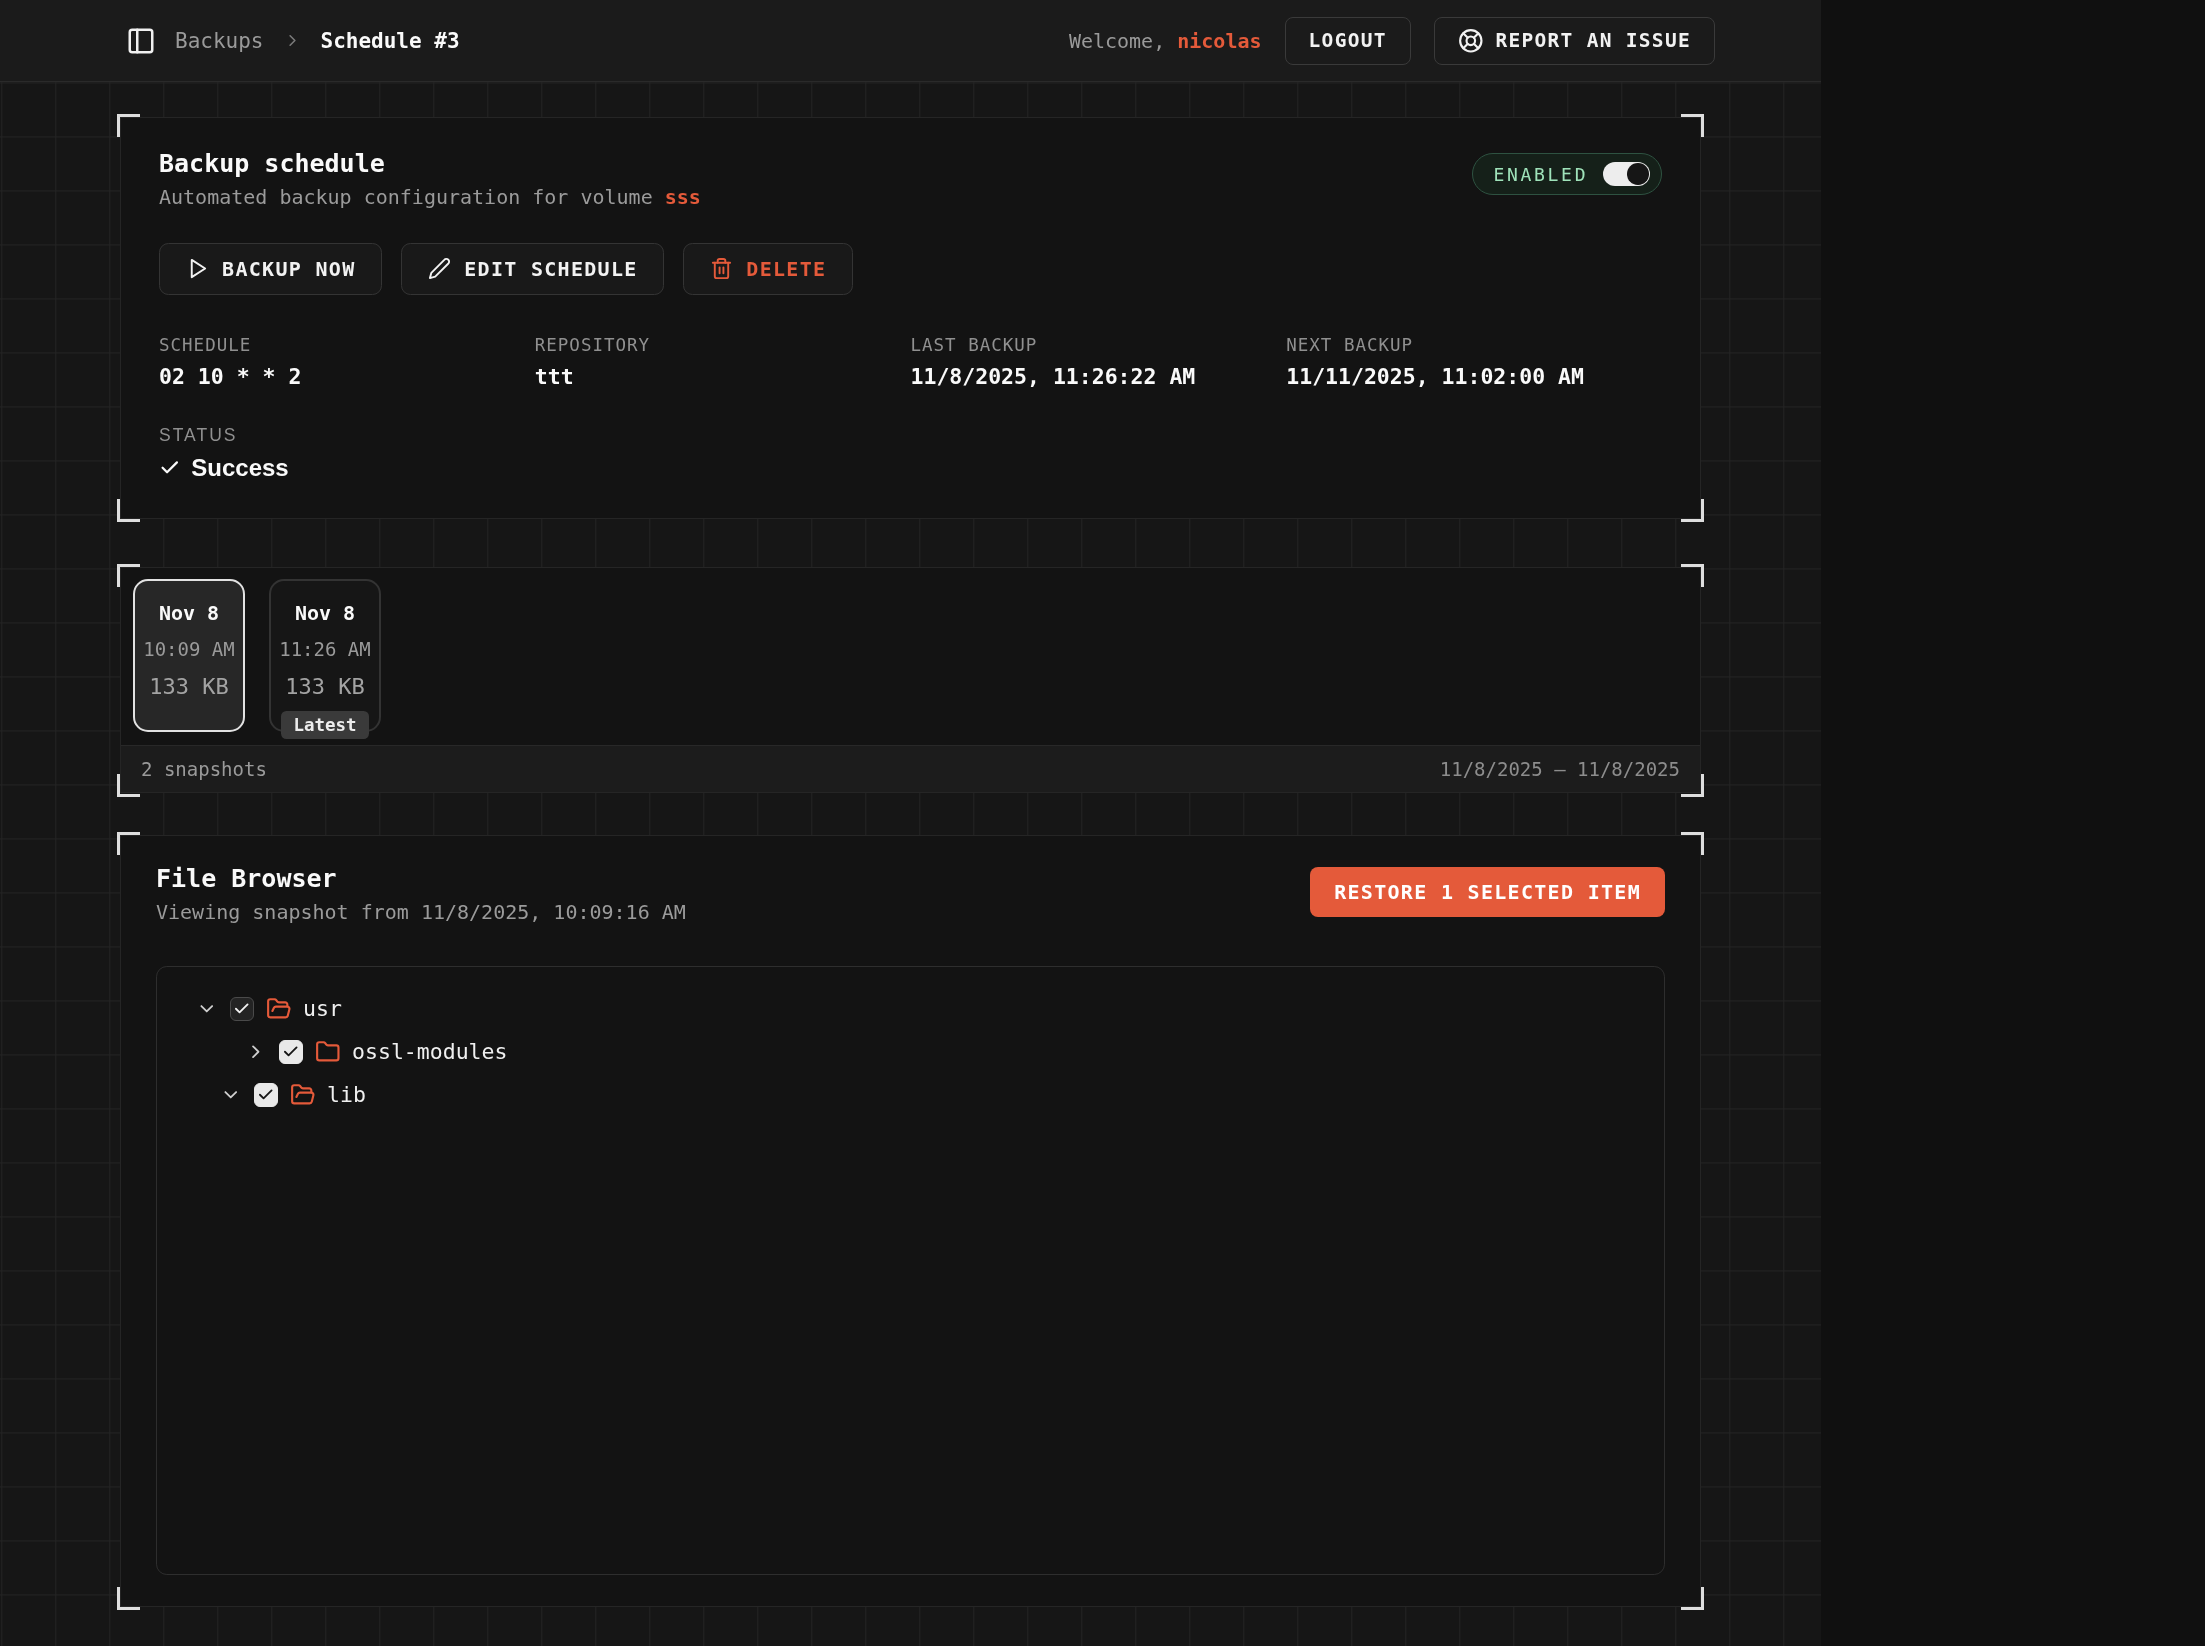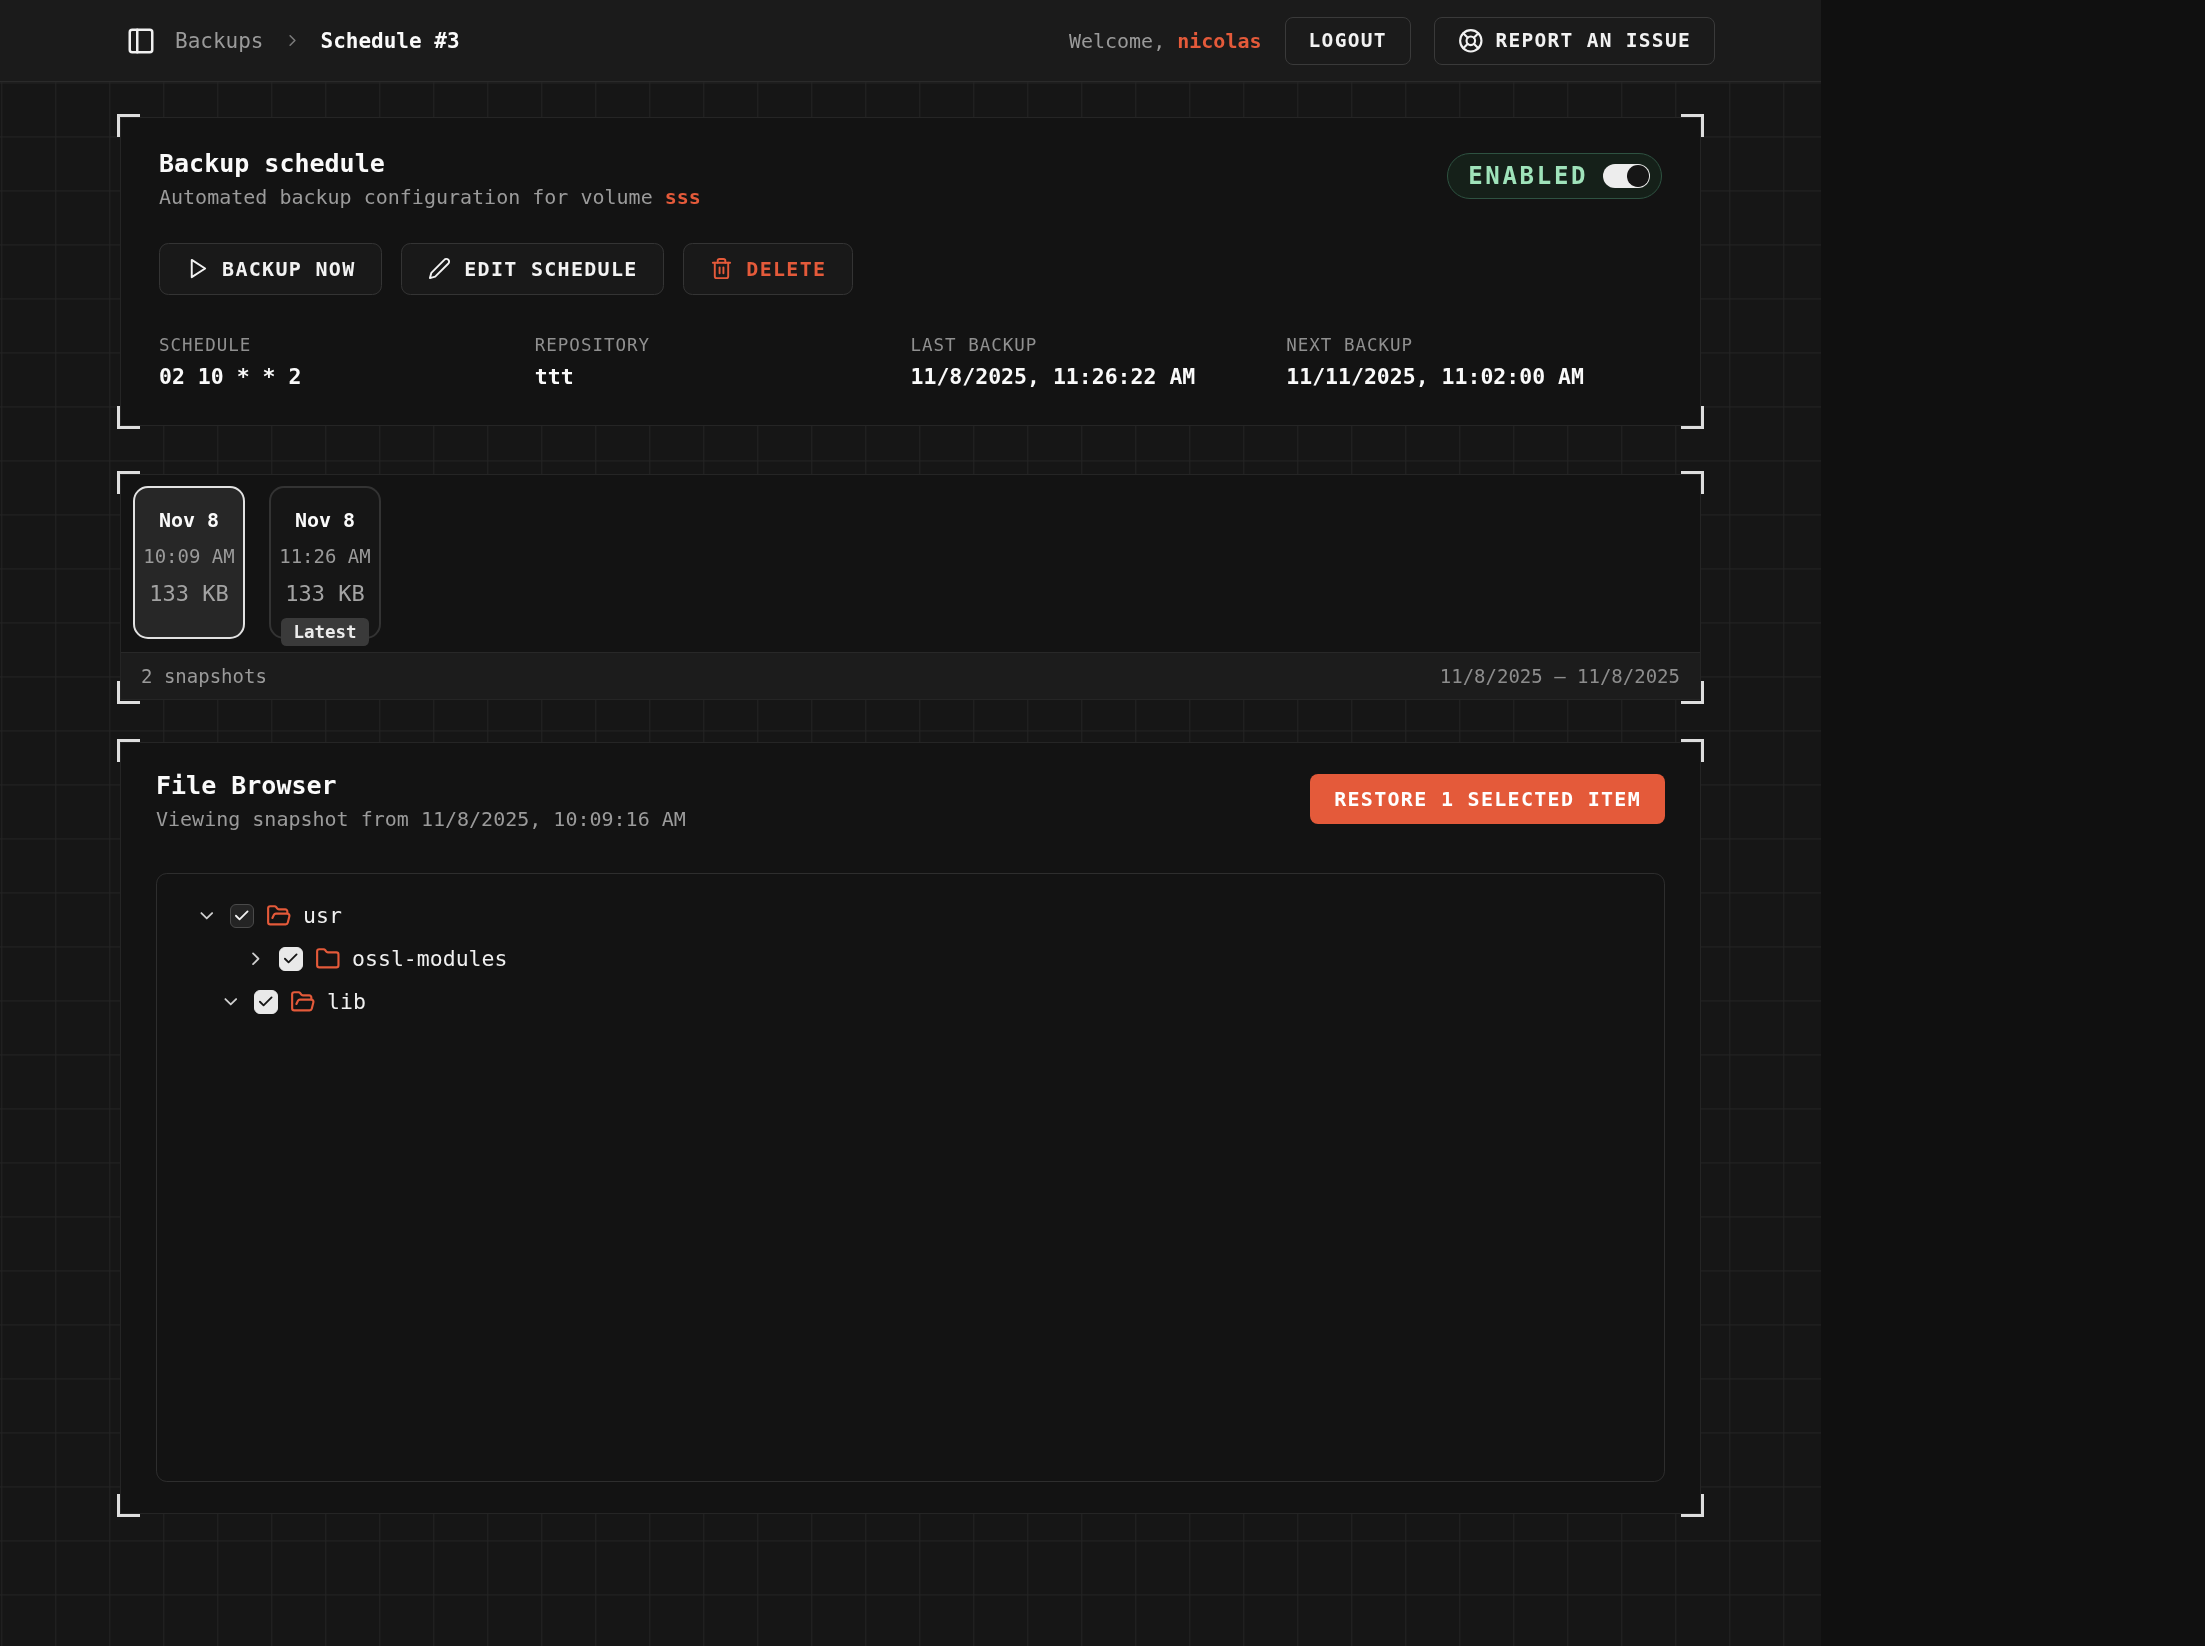--- a/index.html
+++ b/index.html
@@ -52,21 +52,21 @@
   .sched-inner { padding:31px 38px 36px; }
   .sched-head { display:flex; align-items:flex-start; justify-content:space-between; }
   .card-title { font-size:25px; font-weight:bold; color:#fafafa; }
   .card-sub { margin-top:6.7px; font-size:20px; color:#9b9b9b; }
   .card-sub .vol { color:#e45a3a; font-weight:bold; }
   .enable-pill {
     margin-top:4px; display:flex; align-items:center; gap:15px;
     padding:8px 10.8px 8px 20px; border:1.3px solid #2e5241; border-radius:672px;
     background:#152019; cursor:pointer;
   }
-  .enable-pill .lbl { font-size:24px; font-weight:bold; letter-spacing:2.7px; color:#9fe3ba; }
+  .enable-pill .lbl { font-size:18px; font-weight:normal; letter-spacing:2.7px; color:#9fe3ba; }
   .switch { position:relative; width:47px; height:24px; border-radius:672px; background:#ededed; }
   .switch .knob { position:absolute; top:1.3px; right:1.3px; width:21.5px; height:21.5px; border-radius:50%; background:#161616; }
 
   .actions { display:flex; gap:19px; margin-top:34px; }
   .act-btn {
     height:52px; padding:0 25.6px; background:#191919; color:#f2f2f2;
     border:1.3px solid #343434; border-radius:9.4px; cursor:pointer;
     font-family:inherit; font-size:20px; font-weight:bold; letter-spacing:1.3px;
     display:flex; align-items:center; gap:13.5px;
   }
@@ -233,20 +233,31 @@
           <div>
             <div class="f-label">LAST BACKUP</div>
             <div class="f-value">11/8/2025, 11:26:22 AM</div>
           </div>
           <div>
             <div class="f-label">NEXT BACKUP</div>
             <div class="f-value">11/11/2025, 11:02:00 AM</div>
           </div>
         </div>
 
+        <div class="status">
+          <div class="f-label">STATUS</div>
+          <div class="status-val">
+            <span>
+              <svg width="21.5" height="21.5" viewBox="0 0 24 24" fill="none" stroke="currentColor" stroke-width="2.5" stroke-linecap="round" stroke-linejoin="round">
+                  <path d="M20 6 9 17l-5-5"></path>
+                </svg>
+            </span>
+            <span>Success</span>
+          </div>
+        </div>
       </section>
     </div>
 
     <div class="panel-wrap" style="margin-top:48px;">
       <div class="corner tl"></div>
       <div class="corner tr"></div>
       <div class="corner bl"></div>
       <div class="corner br"></div>
       <section class="panel">
         <div class="snaps-row">

